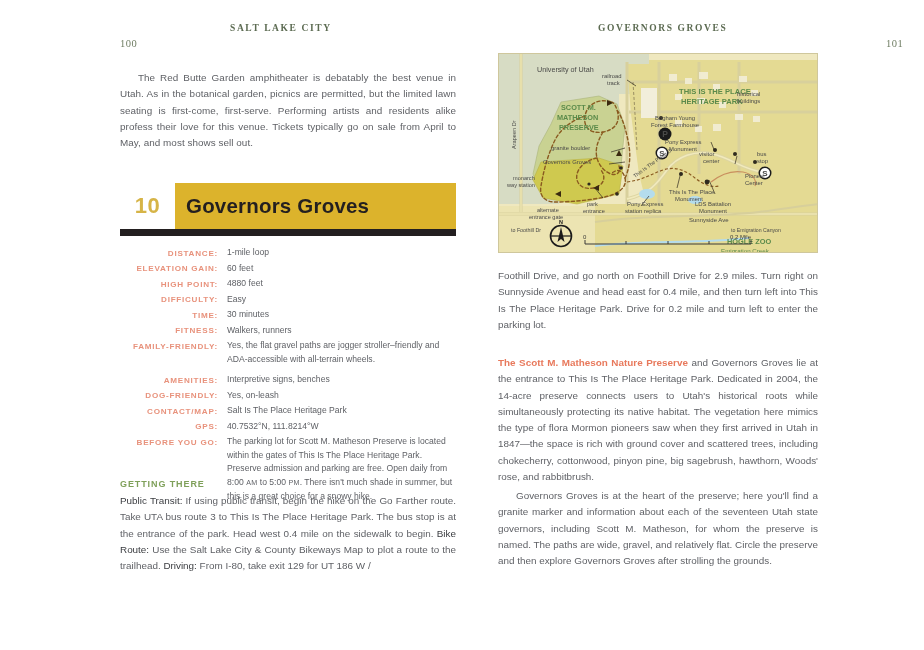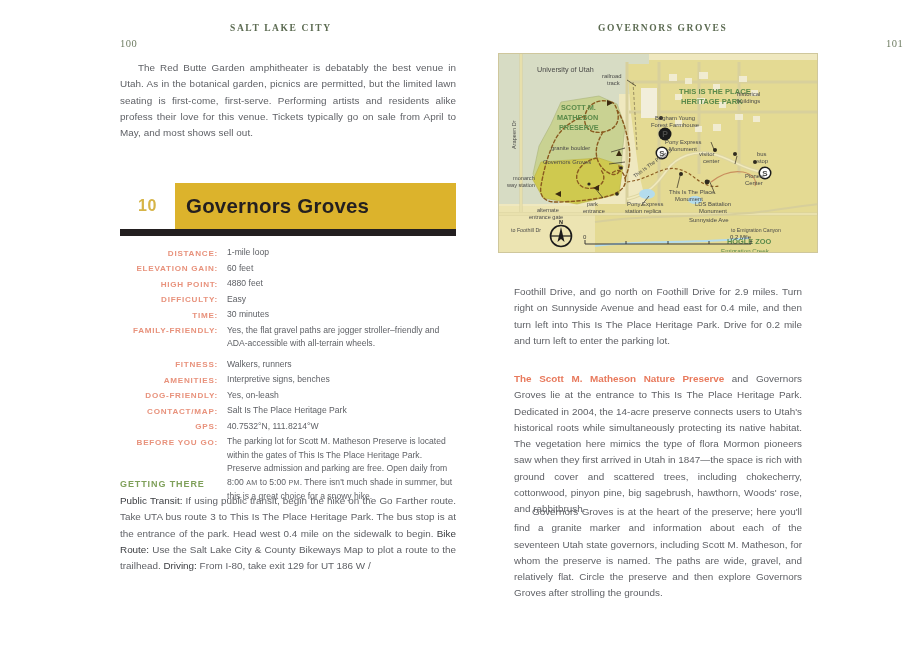--- a/index.html
+++ b/index.html
@@ -20,33 +20,33 @@
 
   #folio-left{left:120px;top:22px;}
   #runhead-left{left:230px;top:23px;}
   #runhead-right{left:598px;top:23px;}
   #folio-right{left:886px;top:22px;}
 
   
   .col-left{position:absolute;left:120px;top:60px;width:336px;}
   .body-p{
     font-size:9.9px;line-height:16.3px;color:#5f6166;
-    text-align:justify;margin:0 0 0 0;
+    text-align:justify;margin:10px 0 0 0;
     letter-spacing:.05px;
   }
   .body-p.indent{text-indent:18px;}
 
   
   .banner{position:absolute;left:120px;top:183px;width:336px;height:46px;
     background:#dcb32c;}
   .banner-shadow{position:absolute;left:120px;top:229px;width:336px;height:7px;
     background:#231f20;}
   .banner-num-box{position:absolute;left:120px;top:183px;width:55px;height:46px;
     background:#ffffff;display:flex;align-items:center;justify-content:center;}
-  .banner-num{font-size:16px;font-weight:700;color:#d6b447;letter-spacing:.5px;}
+  .banner-num{font-size:22px;font-weight:700;color:#d6b447;letter-spacing:.5px;}
   .banner-title{position:absolute;left:186px;top:183px;height:46px;
     display:flex;align-items:center;
     font-size:20.5px;font-weight:700;color:#231f20;letter-spacing:.2px;}
 
   
   .specs{position:absolute;left:120px;top:246px;width:336px;}
   .spec-row{display:flex;margin-bottom:1.5px;justify-content:center;}
   .spec-label{
     width:98px;flex:0 0 98px;text-align:right;
     font-size:8.1px;font-weight:700;letter-spacing:.75px;
@@ -64,21 +64,21 @@
     font-size:9px;font-weight:700;letter-spacing:.9px;color:#7fa05a;}
   .gt-body{position:absolute;left:120px;top:493px;width:336px;
     font-size:9.9px;line-height:16.3px;color:#5f6166;text-align:justify;}
   .gt-body b{color:#3a3c40;font-weight:400;}
 
   
   .col-right{position:absolute;left:498px;width:320px;}
   #para-driving{top:268px;}
   #para-preserve{top:355px;}
   #para-groves{top:488px;}
-  .rp{font-size:9.9px;line-height:16.3px;color:#5f6166;text-align:justify;margin:16px;}
+  .rp{font-size:9.9px;line-height:16.3px;color:#5f6166;text-align:justify;margin:0;}
   .rp.indent{text-indent:18px;}
   .lead-red{color:#e8795c;font-weight:700;}
 
   
   .map-wrap{position:absolute;left:498px;top:53px;width:320px;height:200px;
     background:#efe8bf;overflow:hidden;border:1px solid #cfc79c;box-sizing:border-box;}
   .map-wrap svg{display:block;}
   .mtext{font-family:"Liberation Sans", sans-serif;fill:#4a4a48;}
 </style>
 </head>
@@ -116,27 +116,27 @@
         <div class="spec-val">4880 feet</div>
       </div>
       <div class="spec-row">
         <div class="spec-label">DIFFICULTY:</div>
         <div class="spec-val">Easy</div>
       </div>
       <div class="spec-row">
         <div class="spec-label">TIME:</div>
         <div class="spec-val">30 minutes</div>
       </div>
+      <div class="spec-row" style="margin-bottom: 1.5px;">
+        <div class="spec-label">FITNESS:</div>
+        <div class="spec-val">Walkers, runners</div>
+      </div>
       <div class="spec-row" style="margin-bottom: 7px;">
         <div class="spec-label">FAMILY-FRIENDLY:</div>
         <div class="spec-val">Yes, the flat gravel paths are jogger stroller–friendly and ADA-accessible with all-terrain wheels.</div>
-      </div>
-      <div class="spec-row" style="margin-bottom: 1.5px;">
-        <div class="spec-label">FITNESS:</div>
-        <div class="spec-val">Walkers, runners</div>
       </div>
       <div class="spec-row">
         <div class="spec-label">AMENITIES:</div>
         <div class="spec-val">Interpretive signs, benches</div>
       </div>
       <div class="spec-row">
         <div class="spec-label">DOG-FRIENDLY:</div>
         <div class="spec-val">Yes, on-leash</div>
       </div>
       <div class="spec-row">

